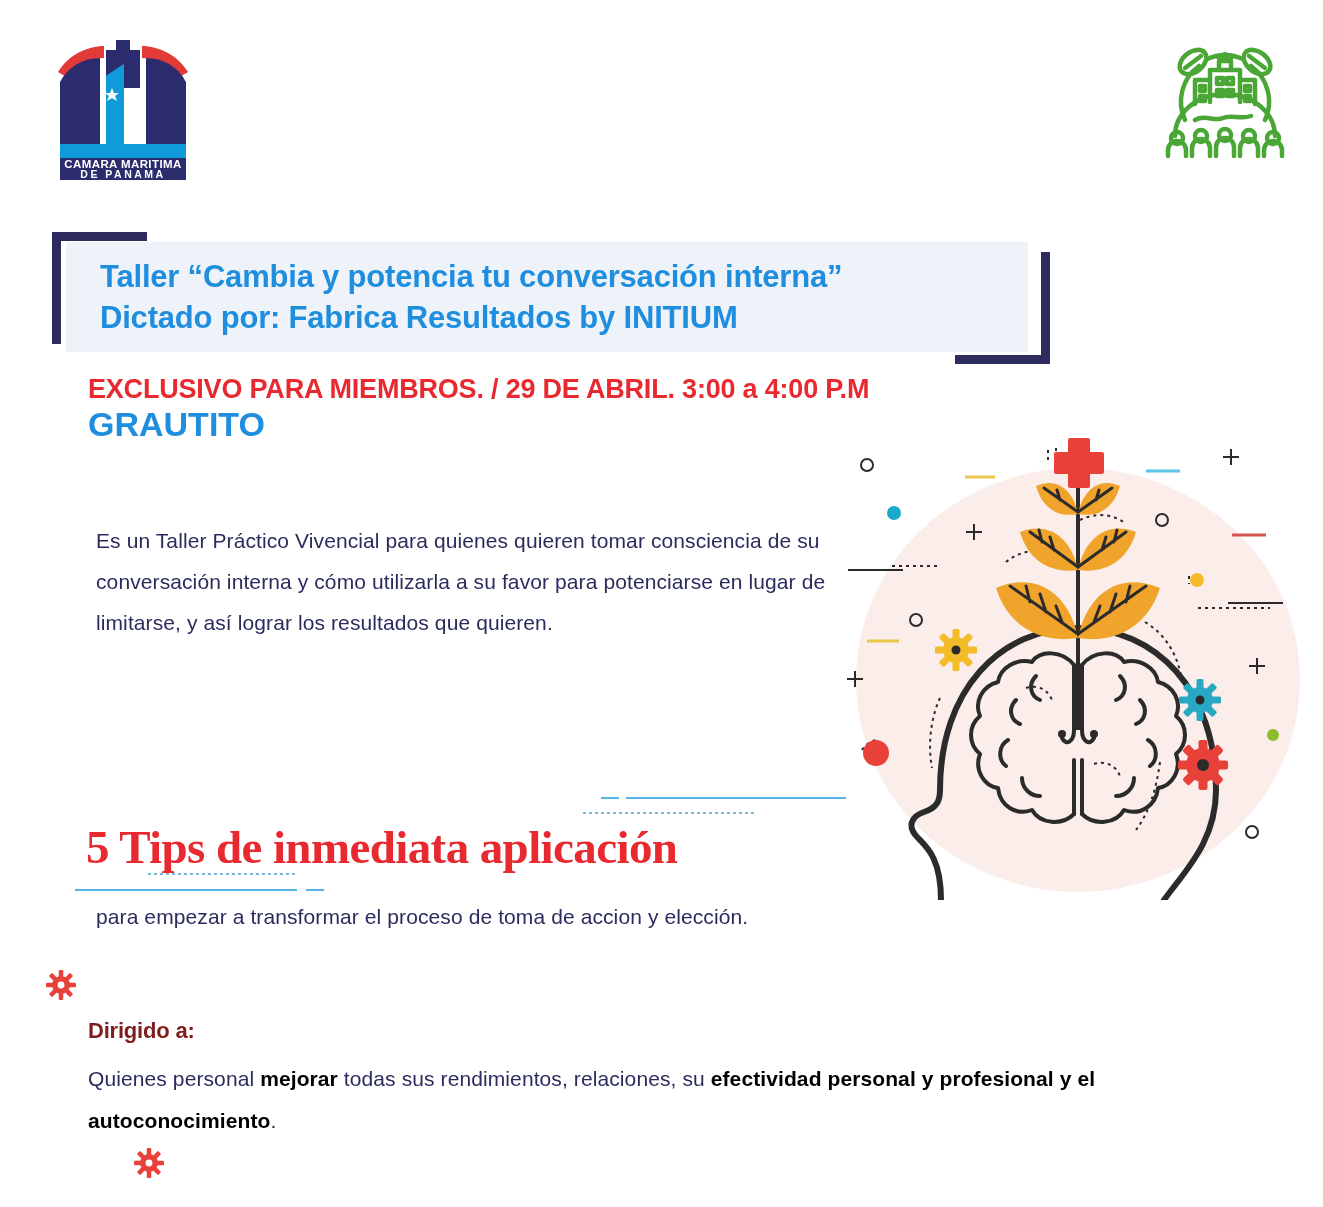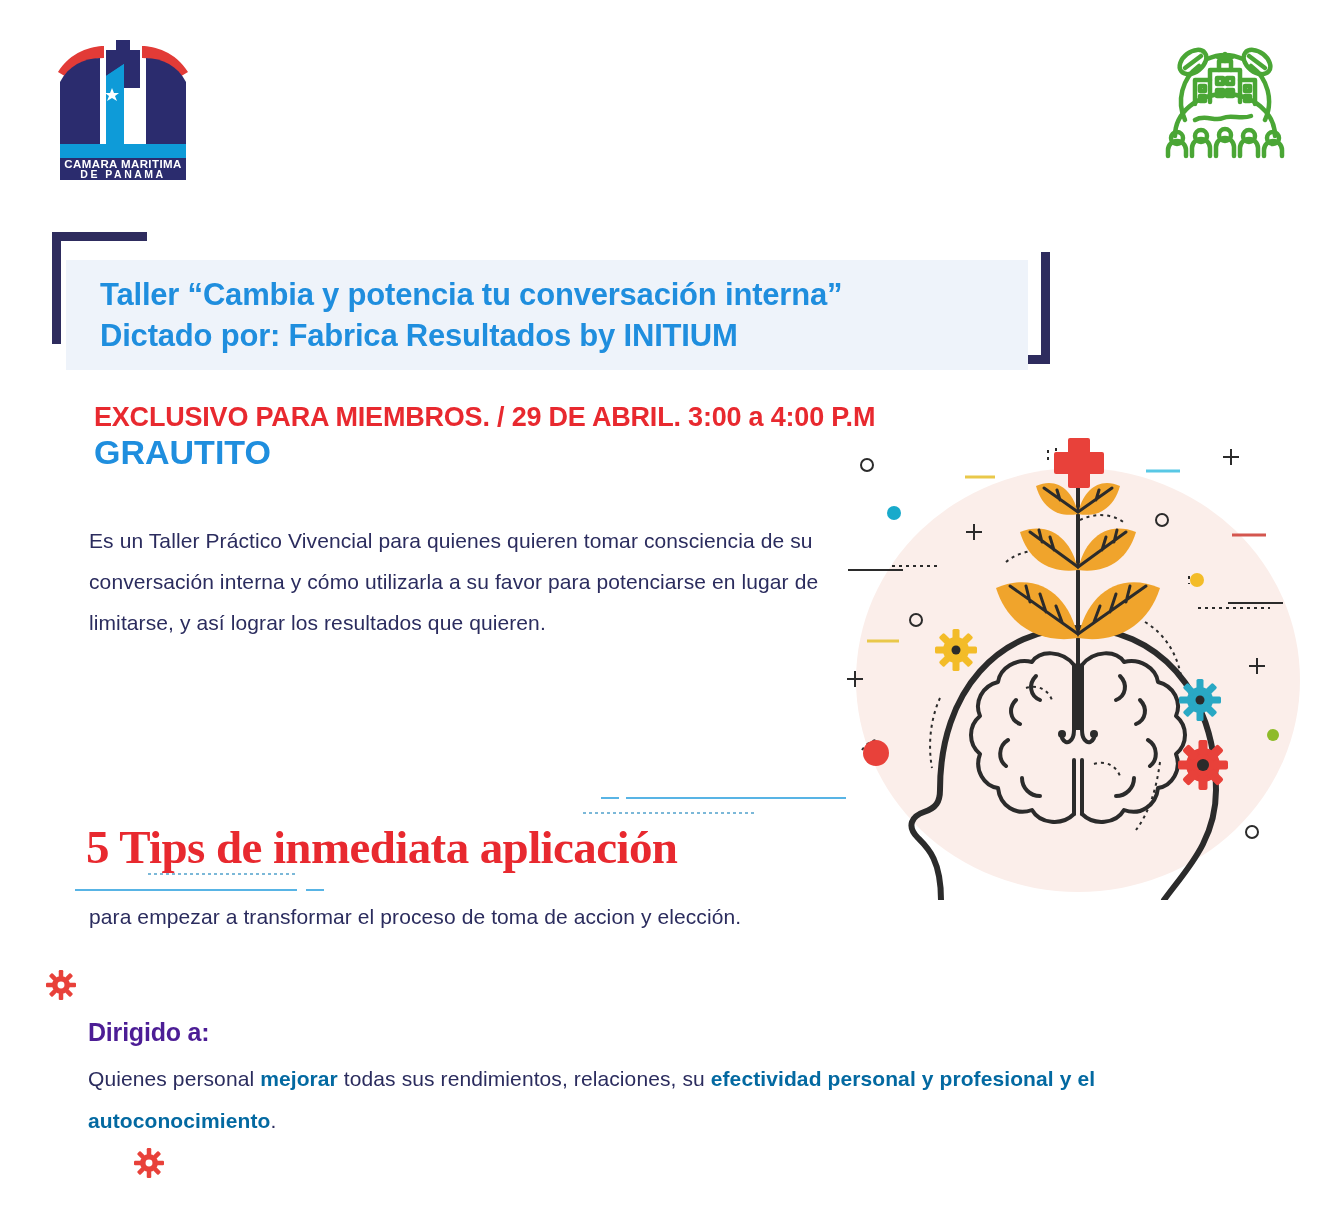--- a/index.html
+++ b/index.html
@@ -23,48 +23,48 @@
     position:absolute;left:0;top:0;width:95px;height:112px;
     border-top:9px solid #2e2c5e;border-left:9px solid #2e2c5e;
     box-sizing:border-box;
   }
   .bracket-right{
     position:absolute;right:0;bottom:0;width:95px;height:112px;
     border-bottom:9px solid #2e2c5e;border-right:9px solid #2e2c5e;
     box-sizing:border-box;
   }
   .title-box{
-    position:absolute;left:14px;top:28px;width:962px;height:110px;
+    position:absolute;left:14px;top:10px;width:962px;height:110px;
     background:#eef3fa;
     padding:14px 0 0 34px;
     box-sizing:border-box;
   }
   .title-line{
     color:#1f8ede;
     font-size:31px;
     font-weight:bold;
     line-height:41px;
     letter-spacing:-0.2px;
     white-space:nowrap;
   }
 
   
-  .subtitle{position:absolute;left:88px;top:400px;width:1000px;margin-left:6px;}
+  .subtitle{position:absolute;left:88px;top:372px;width:1000px;}
   .subtitle .red{
     color:#e8292f;font-size:27px;font-weight:bold;line-height:35px;
     letter-spacing:-0.2px;display:block;white-space:nowrap;
   }
   .subtitle .blue{
     color:#1f8ede;font-size:34px;font-weight:bold;line-height:35px;
     display:block;
   }
 
   
   .para{
-    position:absolute;left:89px;
+    position:absolute;left:96px;
     color:#2b2c5e;
     font-size:21px;
     line-height:41px;
     letter-spacing:0.1px;
   }
   .para-intro{top:520px;width:790px;}
   .para-conoceran{top:735px;width:500px;}
   .para-after{top:900px;width:790px;line-height:33px;}
 
   
@@ -84,27 +84,27 @@
   .rule-solid{background:#58b4e5;height:2px;}
   .rule-dotted{
     height:2px;
     background-image:linear-gradient(to right,#7bb8d8 0 3px,transparent 3px 6px);
     background-size:6px 2px;background-repeat:repeat-x;
   }
 
   
   .dirigido-title{
     position:absolute;left:88px;top:1018px;
-    color:#4c1d95;font-size:25px;font-weight:bold;letter-spacing:-0.2px;
+    color:#7f1d1d;font-size:22px;font-weight:bold;letter-spacing:-0.2px;
   }
   .dirigido-body{
     position:absolute;left:88px;top:1058px;width:1090px;
     color:#2b2c5e;font-size:21px;line-height:42px;letter-spacing:0.1px;
   }
-  .dirigido-body b{font-weight:bold;color:#0369a1;}
+  .dirigido-body b{font-weight:bold;color:#000000;}
 
   .gear{position:absolute;}
 
   
   .illus{position:absolute;left:840px;top:430px;width:470px;height:470px;}
 </style>
 </head>
 <body>
 
 <div class="page">

